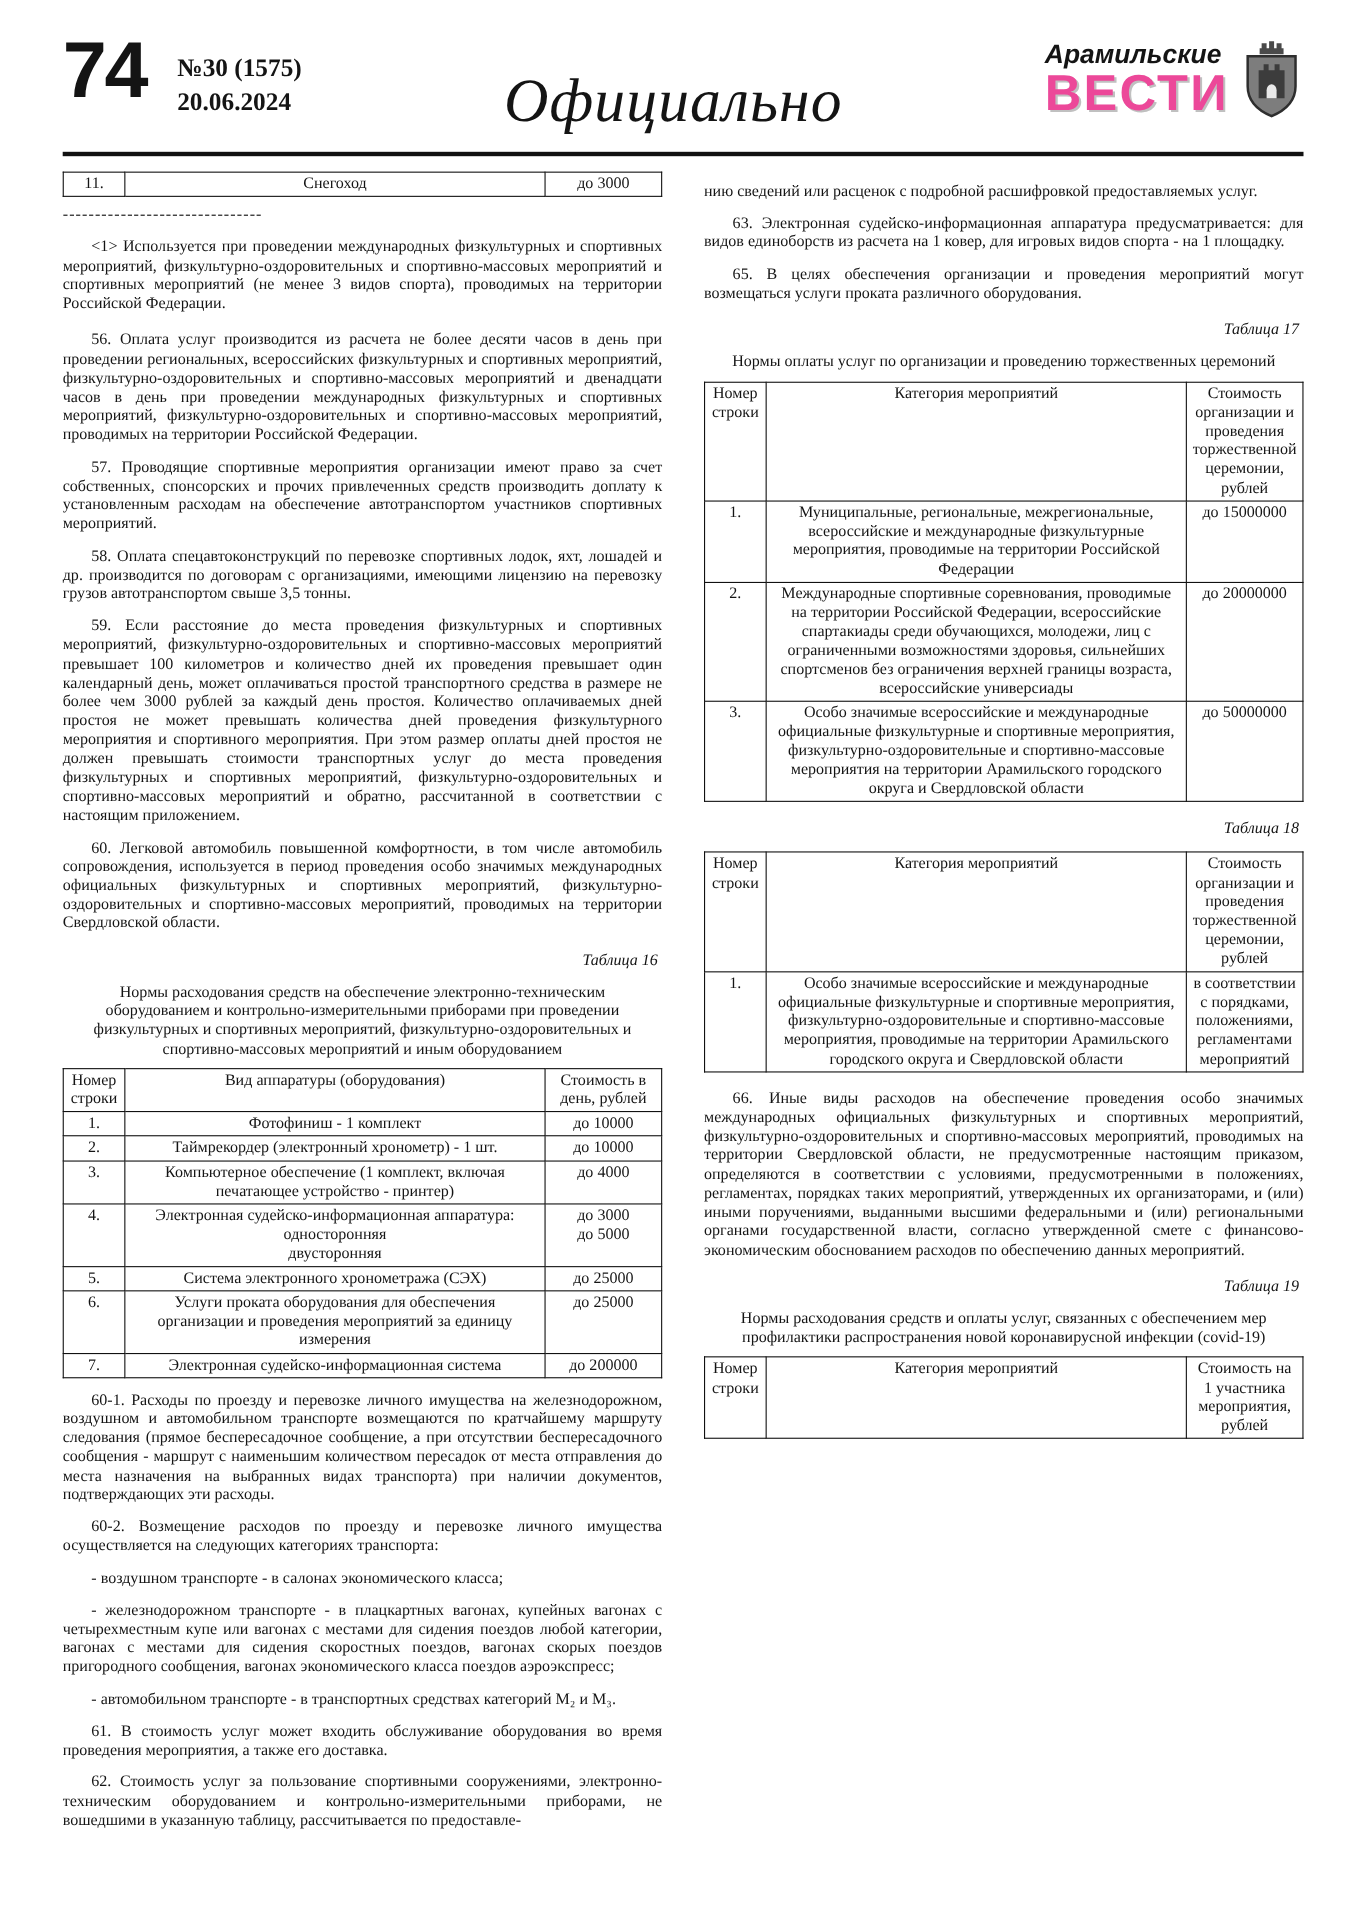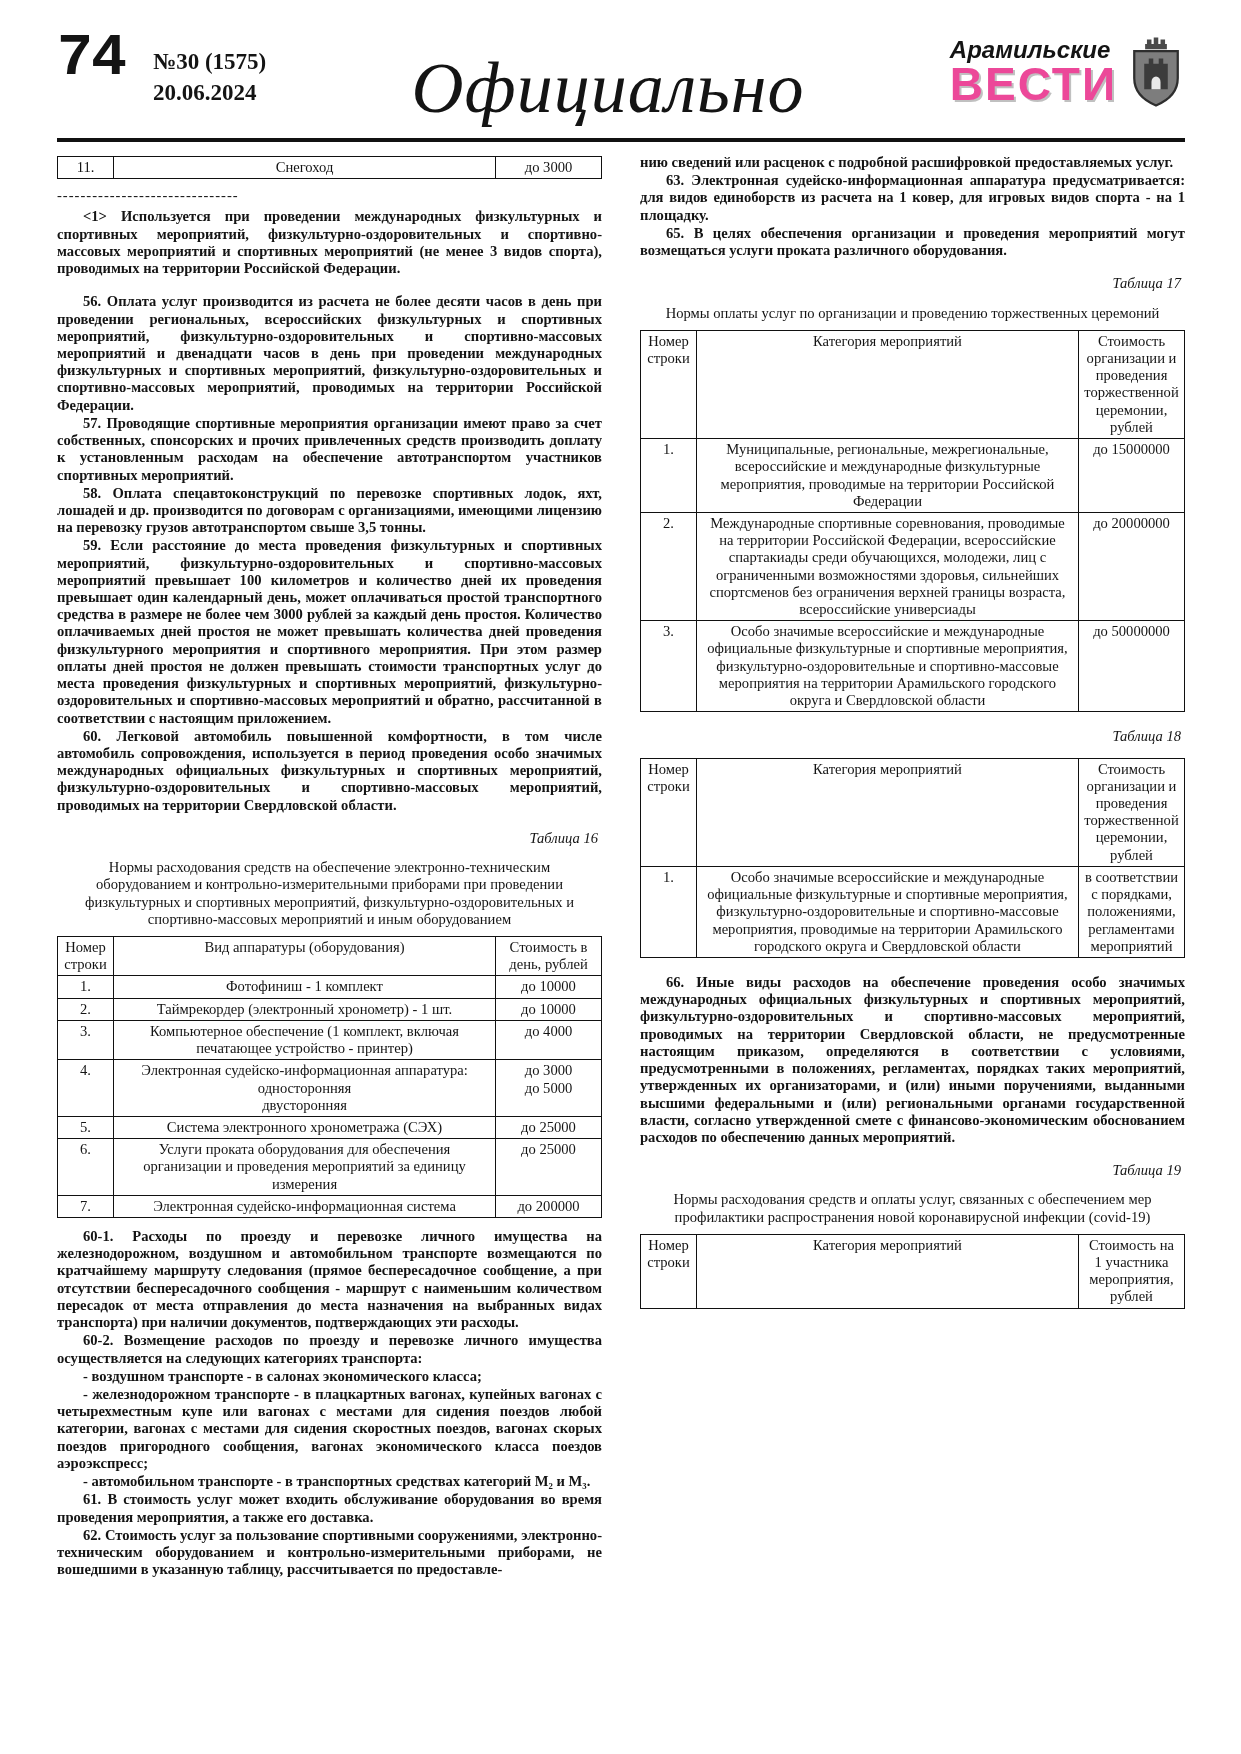--- a/index.html
+++ b/index.html
@@ -11,34 +11,34 @@
     color: #141414;
     font-family: "Liberation Serif", serif;
     font-size: 14.6px;
     line-height: 1.18;
   }
   .page { padding: 30px 56px 28px 57px; }
 
   
   .masthead { display: flex; align-items: flex-start; height: 104px; }
   .page-num {
-    font-family: Liberation Mono, monospace;
+    font-family: Liberation Sans, sans-serif;
     font-weight: 700;
-    font-size: 60px;
+    font-size: 72px;
     line-height: 0.95;
     letter-spacing: -2px;
   }
   .issue-block { margin: 16px 0 0 28px; font-size: 23px; line-height: 1.35; font-weight: bold; }
   .section-title {
     flex: 1;
     text-align: center;
     font-family: "Liberation Serif", serif;
     font-style: italic;
-    font-size: 72px;
-    margin-top: 16px;
+    font-size: 56px;
+    margin-top: 29px;
     letter-spacing: 1px;
     white-space: nowrap;
   }
   .brand { display: flex; align-items: center; gap: 10px; margin-top: 6px; }
   .brand-text { text-align: left; }
   .brand-top {
     font-family: "Liberation Sans", sans-serif;
     font-weight: 700;
     font-style: italic;
     font-size: 24px;
@@ -56,22 +56,21 @@
   .crest { display: block; }
   .rule { height: 4px; background: #111; margin: 4px 0 12px; }
 
   
   .columns { display: flex; gap: 38px; }
   .col { width: 545px; }
 
   p.body-text {
     text-align: justify;
     text-indent: 26px;
-    margin: 0 0 1px 0;
-    font-weight: bold;
+    margin: 12px 0 1px 0;
   }
   p.no-indent { text-indent: 0; }
   p.gap-above { margin-top: 16px; }
 
   .dash-sep { margin: 8px 0 4px; letter-spacing: 1px; }
 
   .tbl-caption { text-align: right; margin: 16px 4px 12px 0; font-style: italic; }
   .tbl-title { text-align: center; margin: 0 6px 8px 6px; }
 
   table.norm-table {

